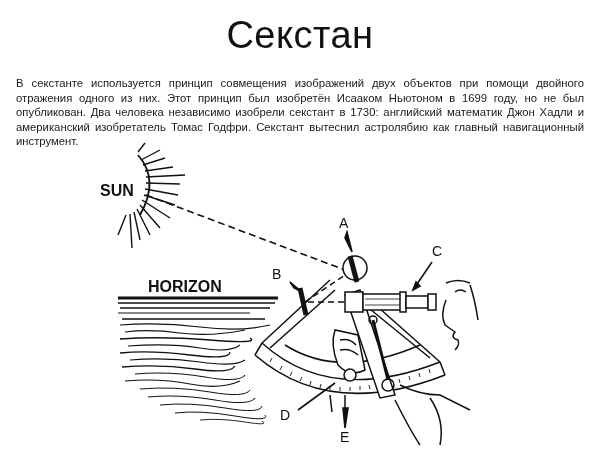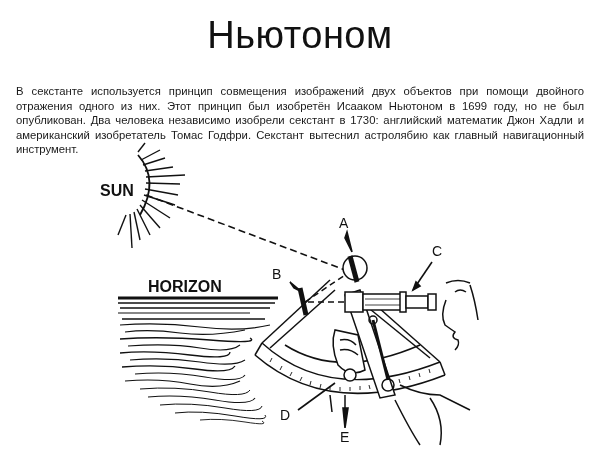--- a/index.html
+++ b/index.html
@@ -1,26 +1,26 @@
 <!DOCTYPE html>
 <html><head>
 <meta charset="utf-8">
 <style>
   html, body { margin: 0; padding: 0; background: #ffffff; }
   body { width: 600px; height: 450px; position: relative; overflow: hidden; font-family: "Liberation Sans", sans-serif; color: #111; }
   .title { position: absolute; top: 14px; left: 0; width: 600px; text-align: center; font-size: 38px; font-weight: normal; color: #111; letter-spacing: 0.5px; }
-  .body-text { position: absolute; top: 84px; left: 16px; width: 568px; font-size: 11.3px; line-height: 14.6px; color: #1a1a1a; text-align: justify; text-align-last: left; }
+  .body-text { position: absolute; top: 76px; left: 16px; width: 568px; font-size: 11.3px; line-height: 14.6px; color: #1a1a1a; text-align: justify; text-align-last: left; }
   .figure { position: absolute; left: 0; top: 0; width: 600px; height: 450px; }
   .lbl { font-family: "Liberation Sans", sans-serif; font-size: 14px; fill: #111; }
   .lbl-big { font-family: "Liberation Sans", sans-serif; font-size: 16px; fill: #111; }
 </style>
 </head>
 <body>
 
-<div class="title">Ньютоном</div>
+<div class="title">Секстан</div>
 <div class="body-text">В секстанте используется принцип совмещения изображений двух объектов при помощи двойного отражения одного из них. Этот принцип был изобретён Исааком Ньютоном в 1699 году, но не был опубликован. Два человека независимо изобрели секстант в 1730: английский математик Джон Хадли и американский изобретатель Томас Годфри. Секстант вытеснил астролябию как главный навигационный инструмент.</div>
 
 <svg class="figure" viewBox="0 0 600 450" xmlns="http://www.w3.org/2000/svg">
 
   <g stroke="#111" stroke-width="1.4" fill="none">
     <path d="M138 155 Q160 180 140 215" stroke-width="1.8"></path>
     <line x1="141" y1="160" x2="160" y2="150"></line>
     <line x1="143" y1="165" x2="165" y2="158"></line>
     <line x1="145" y1="171" x2="173" y2="167"></line>
     <line x1="146" y1="177" x2="185" y2="175"></line>

